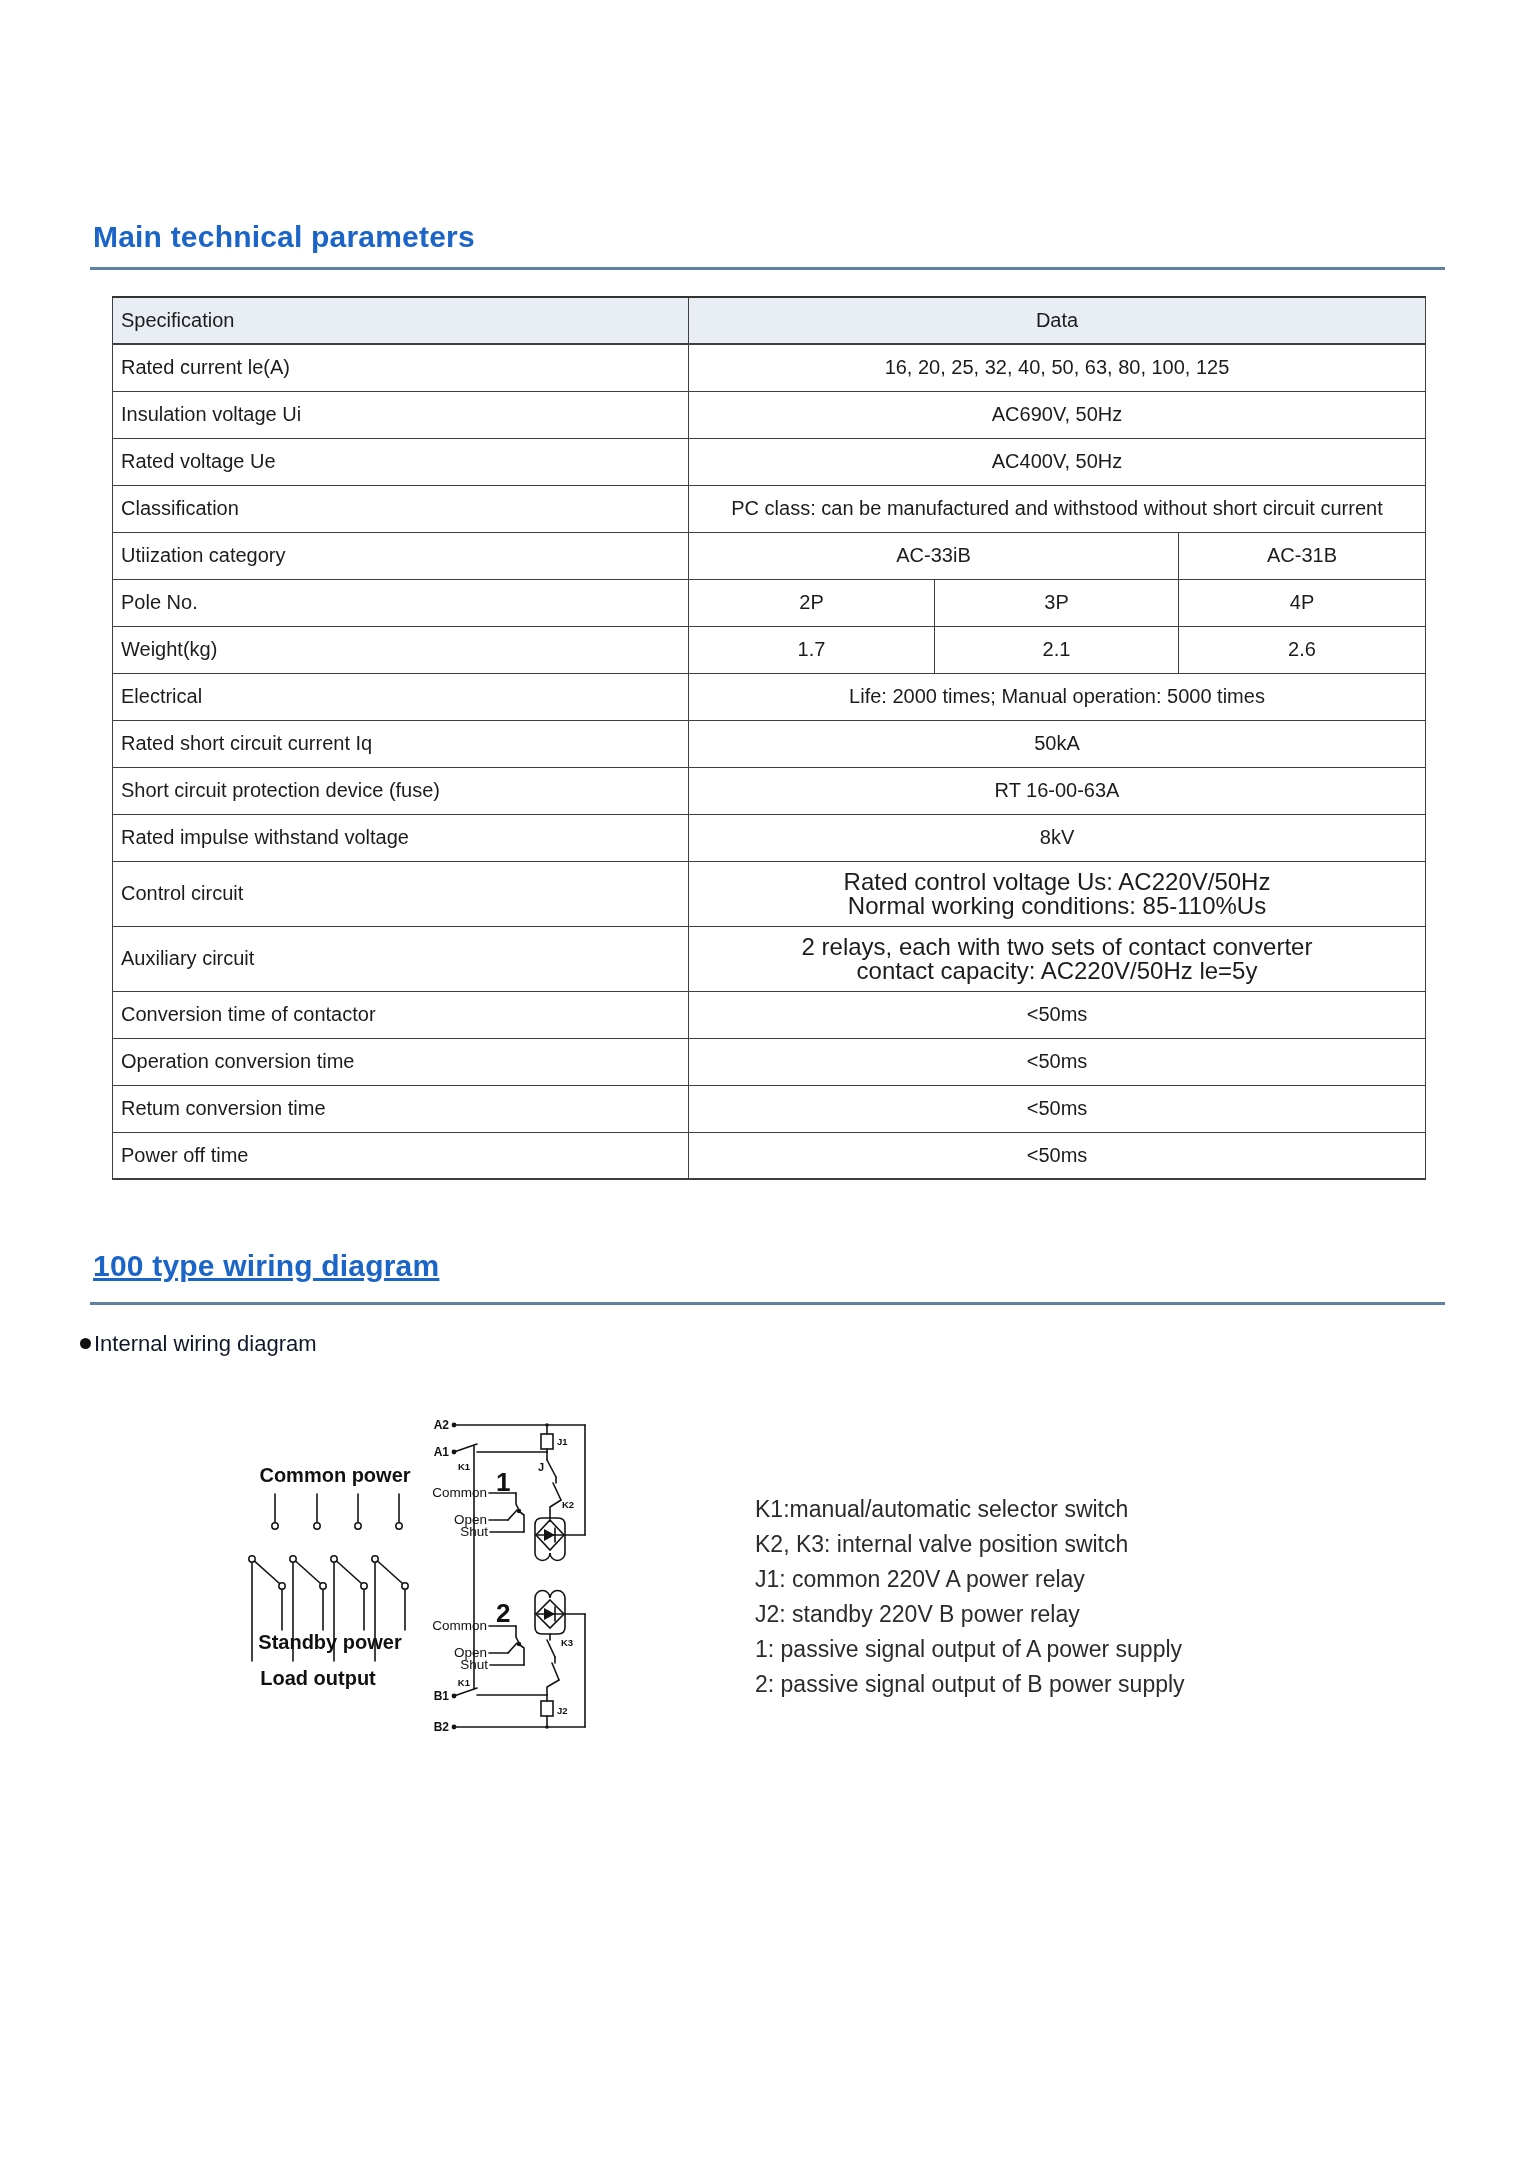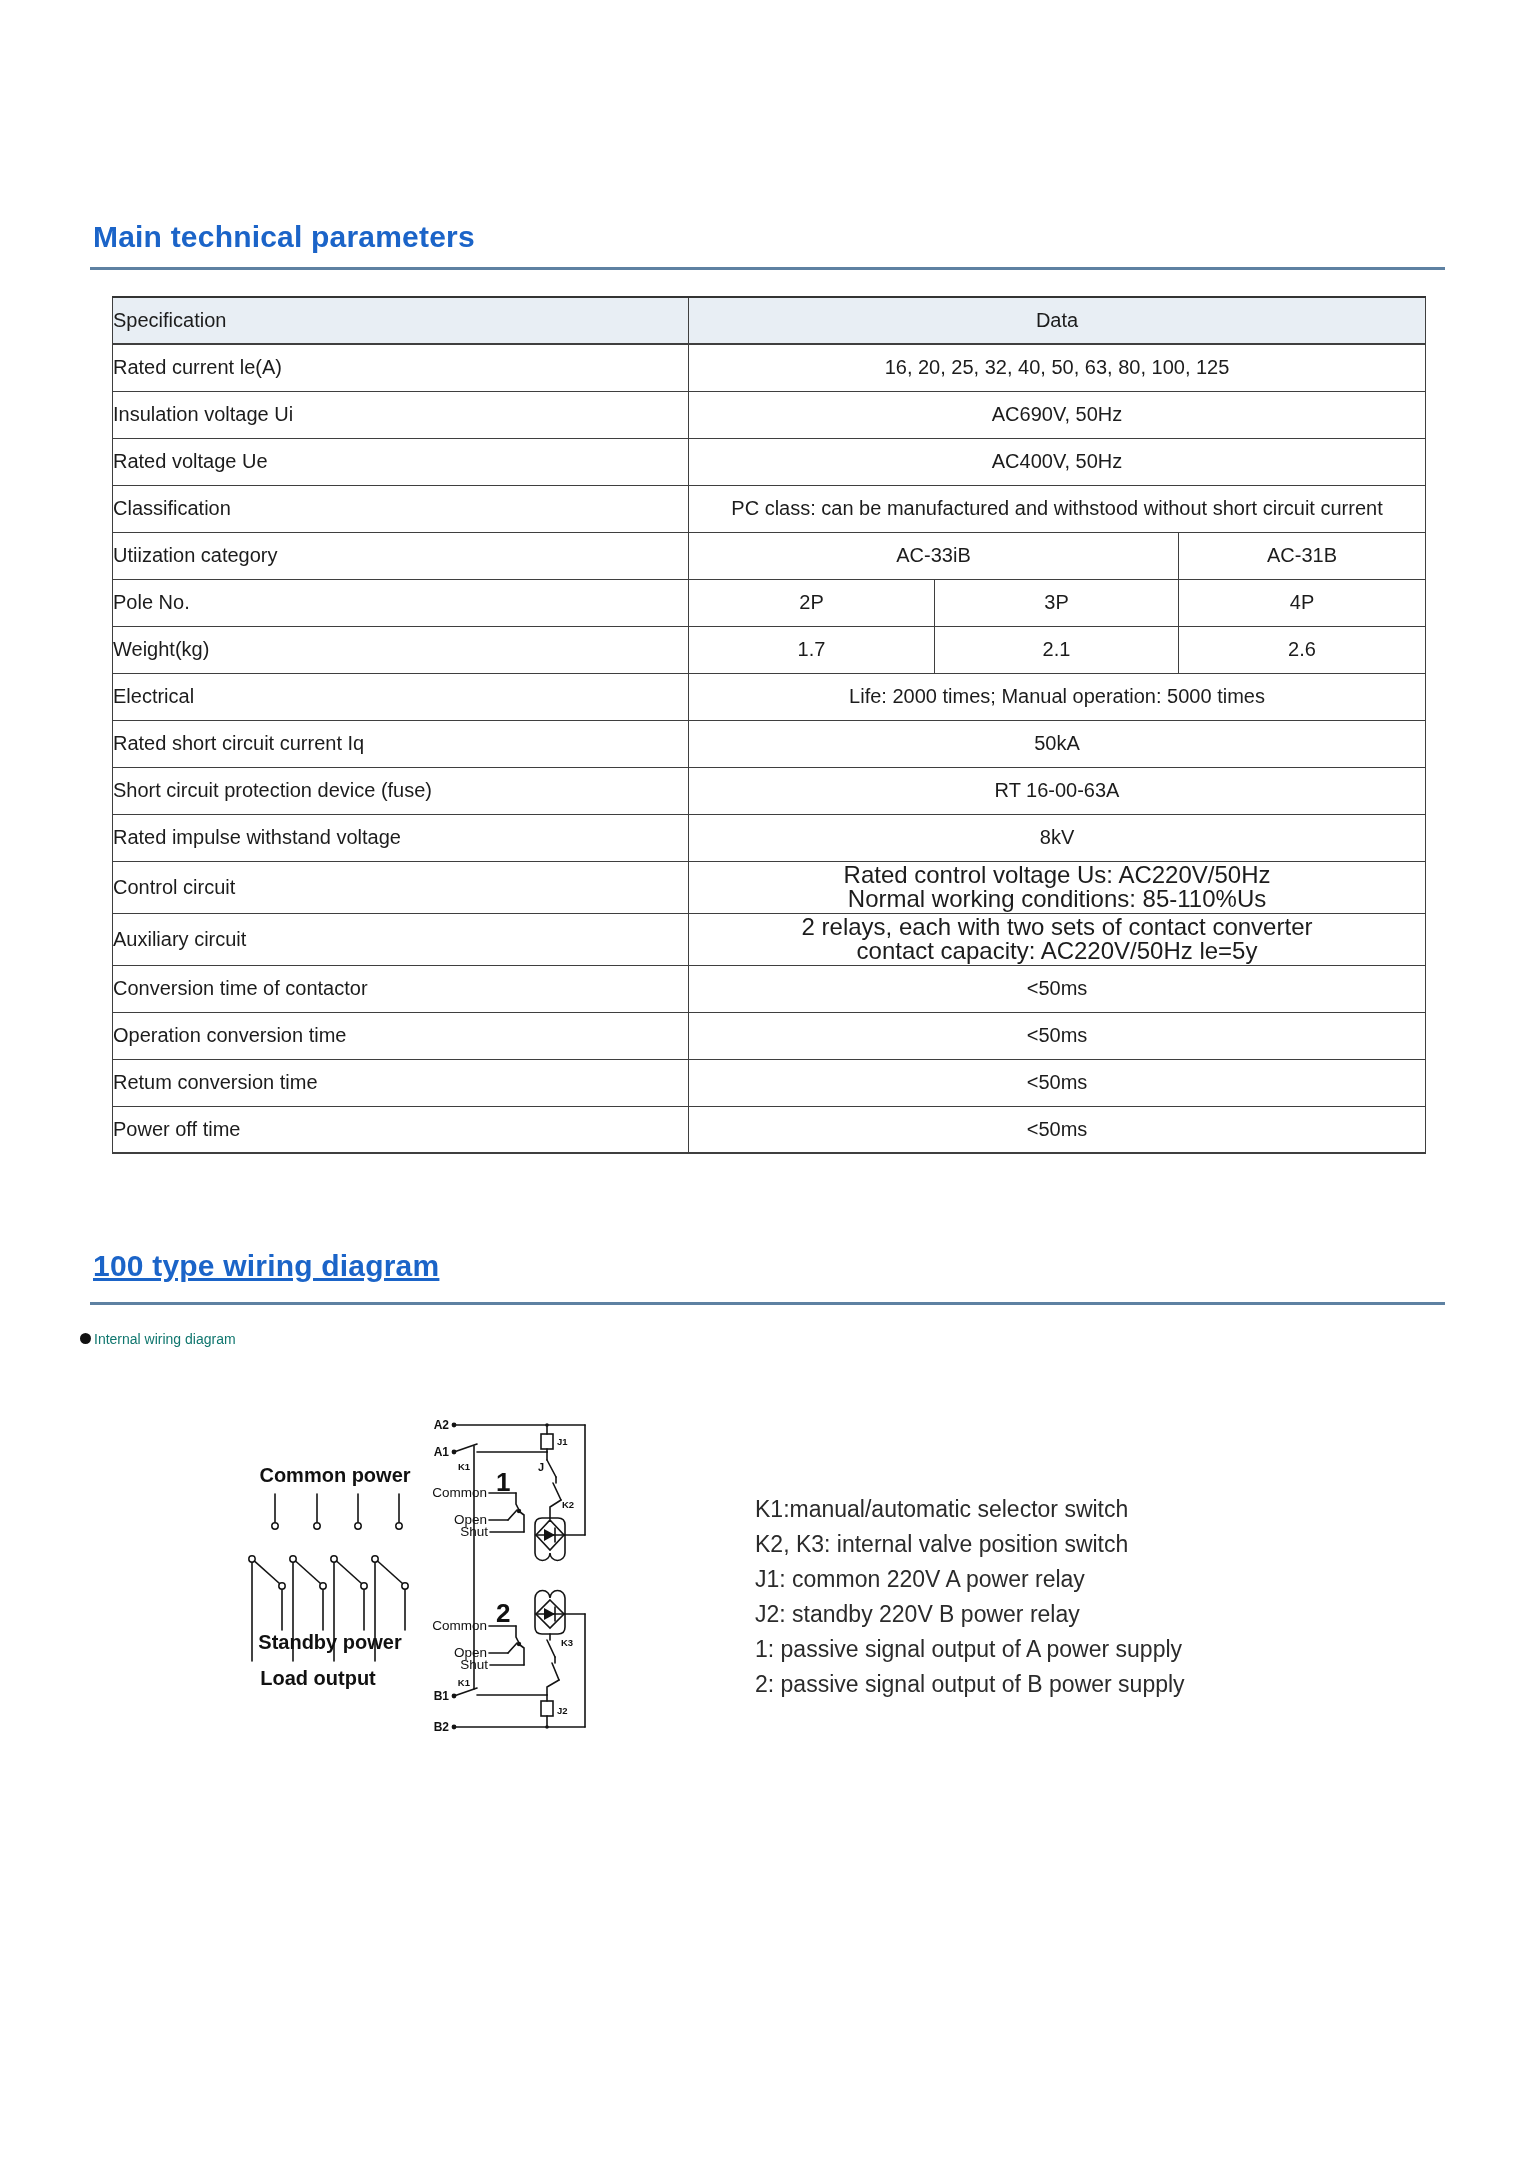--- a/index.html
+++ b/index.html
@@ -6,32 +6,32 @@
   body{font-family:"Liberation Sans", sans-serif; color:#1c1c1c;}
   .page{position:relative;width:1536px;height:1776px;background:#ffffff;overflow:hidden;}
 
   .sec-title{position:absolute;left:93px;font-size:30px;font-weight:bold;color:#1b64c8;letter-spacing:0.2px;}
   .sec-rule{position:absolute;left:90px;width:1355px;height:3px;background:#5e81a2;}
 
   
   .tblwrap{position:absolute;left:112px;top:296px;}
   table.params{border-collapse:collapse;table-layout:fixed;width:1313px;font-size:20px;color:#1c1c1c;
     border-left:1.5px solid #3f3f3f;border-right:1.5px solid #3f3f3f;border-bottom:2px solid #3f3f3f;}
-  table.params td{border-top:1.8px solid #3f3f3f;padding:0;vertical-align:middle;}
+  table.params td{border-top:1.8px solid #3f3f3f;padding:8px;vertical-align:middle;}
   tr.rowstd{height:47px;}
   tr.rowtall{height:52px;}
   tr.head{height:47px;}
   tr.head td{background:#e8eef4;border-top:2.5px solid #333;border-bottom:2px solid #3f3f3f;}
   td.spec{border-right:1.8px solid #3f3f3f;padding-left:13px;text-align:left;}
   td.val{text-align:center;margin-top:31px;}
   td.sub{border-left:1.8px solid #3f3f3f;}
   td.two{font-size:24px;line-height:24px;}
 
   
-  .bullet-line{position:absolute;left:80px;top:1331px;font-size:14px;color:#0f766e;}
+  .bullet-line{position:absolute;left:80px;top:1331px;font-size:22px;color:#0f172a;}
   .bullet-dot{display:inline-block;width:11px;height:11px;border-radius:50%;background:#111;margin-right:3px;vertical-align:middle;position:relative;top:-2px;}
   .legend{position:absolute;left:755px;top:1492px;font-size:23px;color:#2b2b2b;}
   .legend p{margin:0;height:35px;line-height:35px;}
   .diagram{position:absolute;left:225px;top:1408px;}
   .pagenum{position:absolute;left:103px;top:2058px;font-size:22px;color:#111;}
 
   svg .wire{stroke:#141414;stroke-width:1.6;fill:none;stroke-linecap:round;}
   svg .box{stroke:#141414;stroke-width:1.6;fill:none;}
   svg .dot{fill:#141414;}
   svg .oc{stroke:#141414;stroke-width:1.5;fill:#ffffff;}

